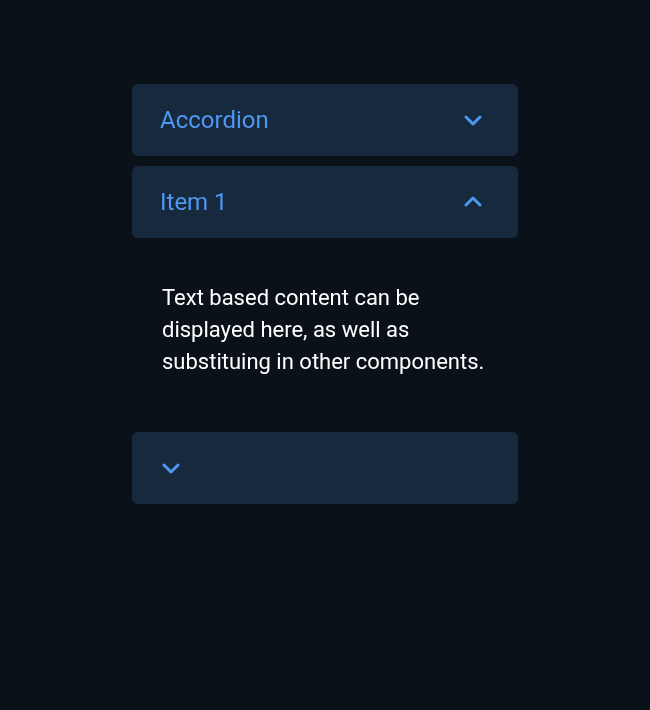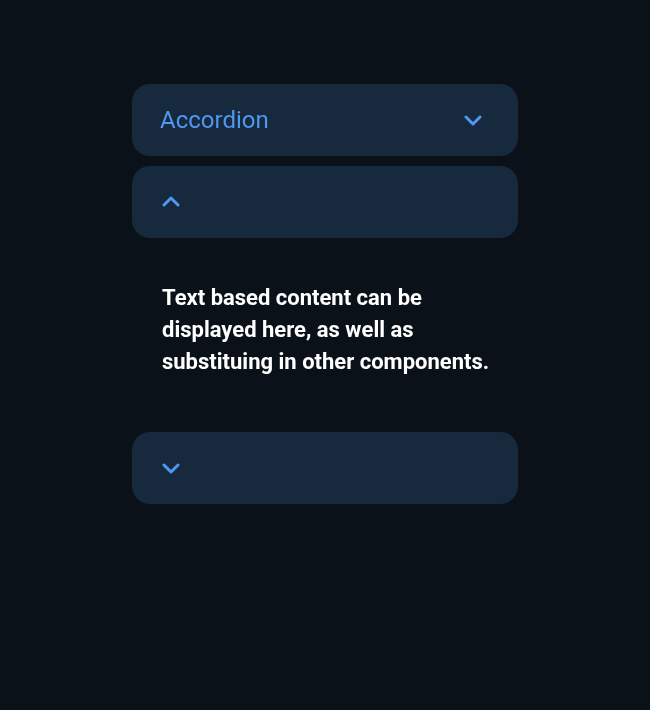--- a/index.html
+++ b/index.html
@@ -17,21 +17,21 @@
     display: flex;
     flex-direction: column;
     gap: 10px;
   }
   .accordion-item {
     display: flex;
     flex-direction: column;
   }
   .accordion-header {
     background: #17293d;
-    border-radius: 18px;
+    border-radius: 6px;
     height: 72px;
     padding: 0 28px 0 28px;
     display: flex;
     align-items: center;
     justify-content: space-between;
     cursor: pointer;
   }
   .accordion-title {
     color: #4f97f0;
     font-size: 24px;
@@ -54,41 +54,41 @@
     stroke-width: 3;
     stroke-linecap: round;
     stroke-linejoin: round;
     fill: none;
   }
   .accordion-body {
     padding: 44px 28px 44px 30px;
     color: #ffffff;
     font-size: 22px;
     line-height: 1.45;
-    font-weight: bold;
   }
 </style>
 </head>
 <body>
 
 <div class="accordion-container">
 
   <div class="accordion-item">
     <div class="accordion-header">
       <span class="accordion-title">Accordion</span>
       <span class="chevron">
         <svg viewBox="0 0 18 12">
             <path d="M2 3 L9 10 L16 3"></path>
           </svg>
       </span>
     </div>
   </div>
 
   <div class="accordion-item">
     <div class="accordion-header">
+      <span class="accordion-title">Item 1</span>
       <span class="chevron">
         <svg viewBox="0 0 18 12">
             <path d="M2 9 L9 2 L16 9"></path>
           </svg>
       </span>
     </div>
     <div class="accordion-body">Text based content can be displayed here, as well as substituing in other components.</div>
   </div>
 
 

